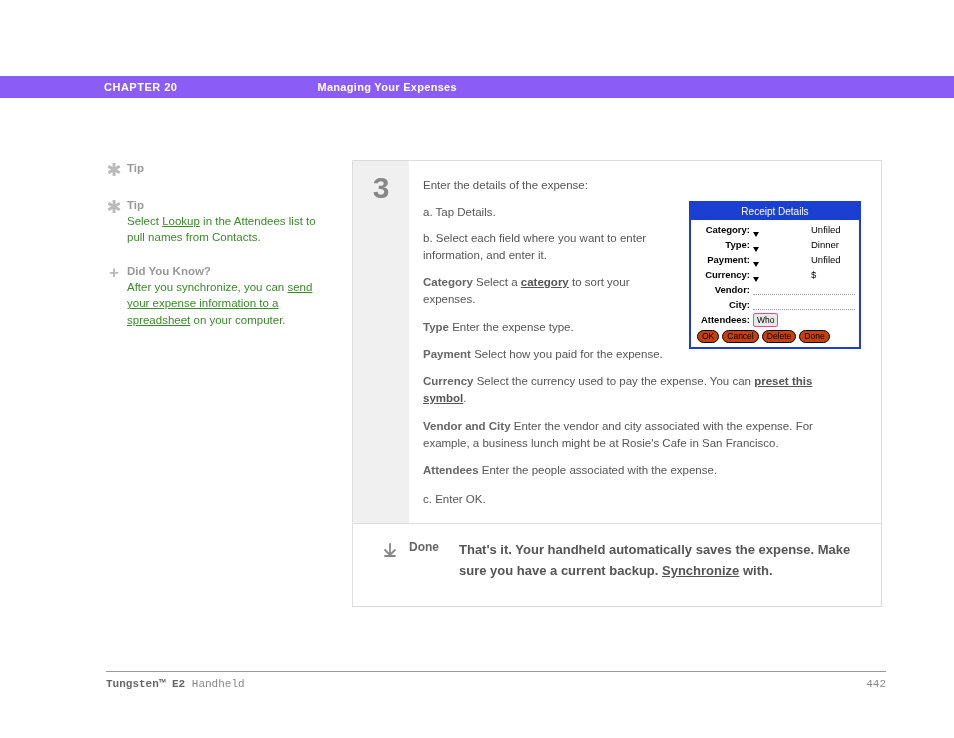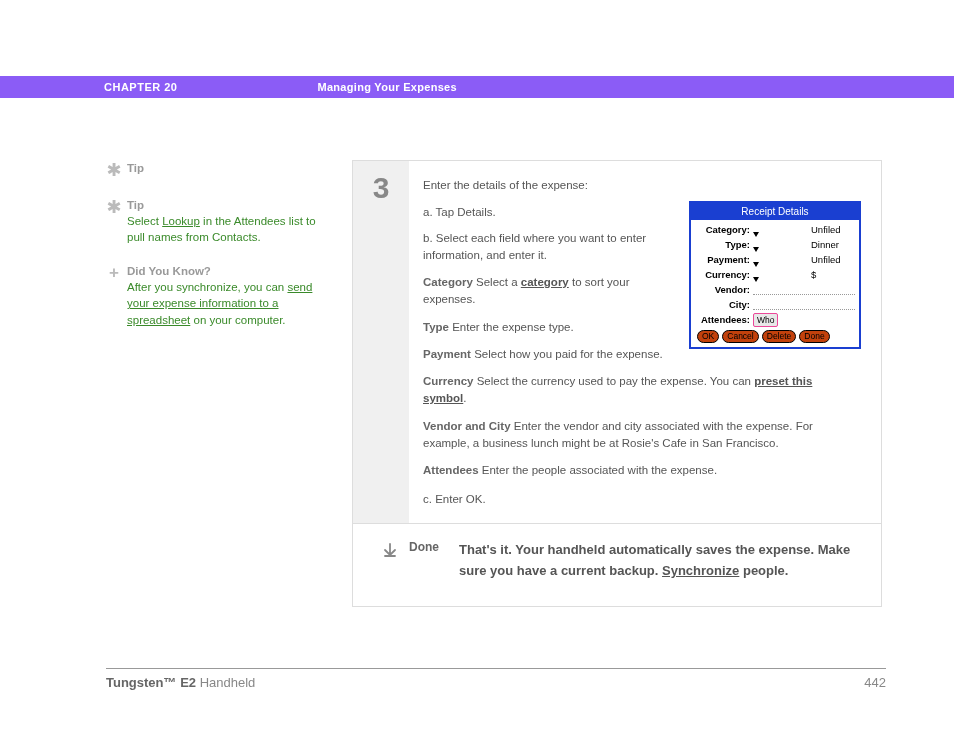--- a/index.html
+++ b/index.html
@@ -205,22 +205,23 @@
     left: 106px;
     right: 68px;
   }
   .footer-rule {
     border-top: 1px solid #999;
     margin-bottom: 6px;
   }
   .footer {
     display: flex;
     justify-content: space-between;
-    font-size: 13px;
+    font-size: 11px;
     color: #888;
+    font-family: Liberation Mono, monospace;
   }
   .footer .prod { }
   .footer .prod b { color: #666; }
   .arrow-down-svg { width: 16px; height: 16px; }
 </style>
 </head>
 <body>
 
 <div class="page">
   <div class="header-band">
@@ -349,21 +350,21 @@
       </div>
 
       <div class="done-box">
         <div class="done-icon-col">
           <svg class="arrow-down-svg" viewBox="0 0 16 16">
               <path d="M8 2 L8 11 M3 8 L8 13 L13 8 M3 14 L13 14" stroke="#888" stroke-width="1.8" fill="none" stroke-linecap="round"></path>
             </svg>
         </div>
         <div class="done-label">Done</div>
         <div class="done-text">
-          <span>That's it. Your handheld automatically saves the expense. Make sure you have a current backup. </span><span class="sync-link">Synchronize</span><span> people.</span>
+          <span>That's it. Your handheld automatically saves the expense. Make sure you have a current backup. </span><span class="sync-link">Synchronize</span><span> with.</span>
         </div>
       </div>
     </div>
   </div>
 
   <div class="footer-wrap">
     <div class="footer-rule"></div>
     <div class="footer">
       <span class="prod"><b>Tungsten™ E2</b><span> Handheld</span></span>
       <span>442</span>

